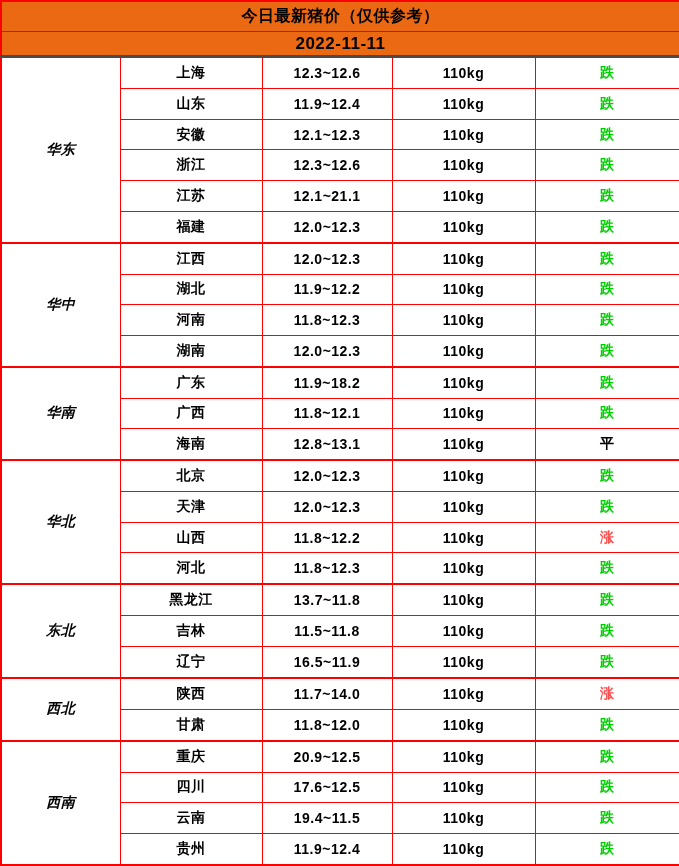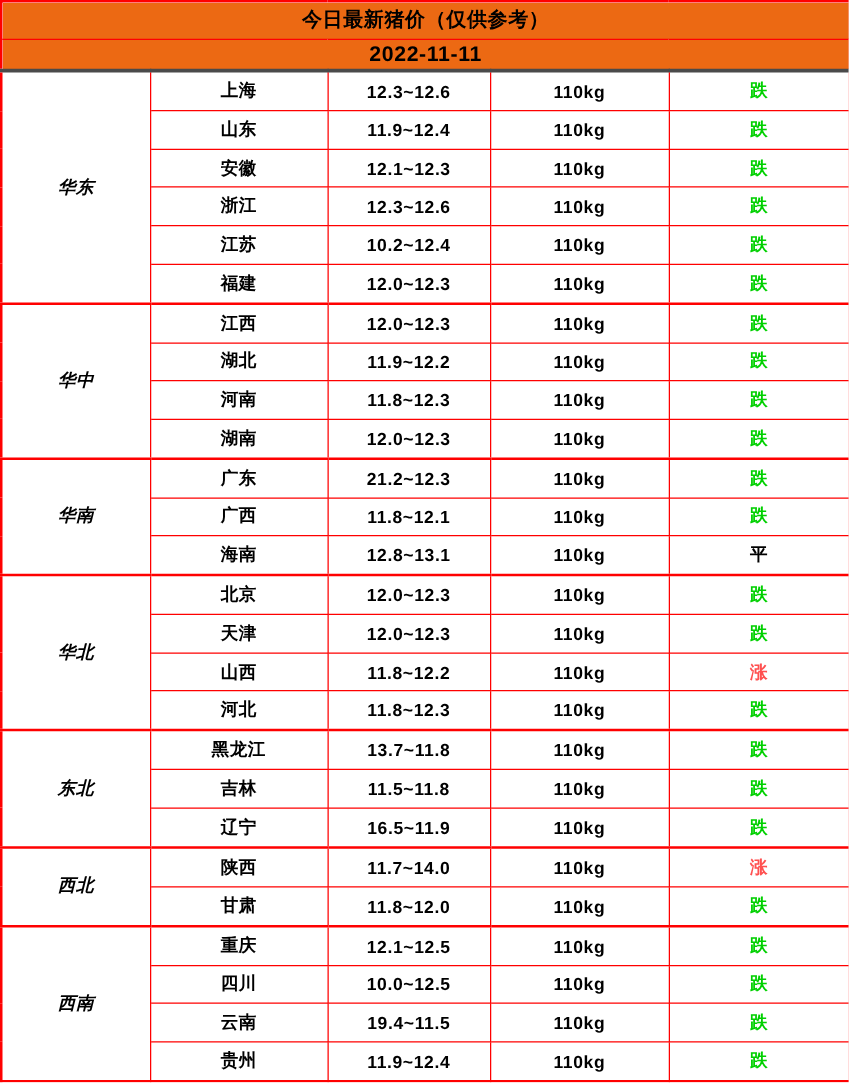--- a/index.html
+++ b/index.html
@@ -97,21 +97,21 @@
           <td class="trend" style="color: rgb(0, 208, 0);">跌</td>
         </tr>
         <tr>
           <td>浙江</td>
           <td>12.3~12.6</td>
           <td>110kg</td>
           <td class="trend" style="color: rgb(0, 208, 0);">跌</td>
         </tr>
         <tr>
           <td>江苏</td>
-          <td>10.2~12.4</td>
+          <td>12.1~21.1</td>
           <td>110kg</td>
           <td class="trend" style="color: rgb(0, 208, 0);">跌</td>
         </tr>
         <tr>
           <td>福建</td>
           <td>12.0~12.3</td>
           <td>110kg</td>
           <td class="trend" style="color: rgb(0, 208, 0);">跌</td>
         </tr>
         <tr class="group-start">
@@ -135,21 +135,21 @@
         </tr>
         <tr>
           <td>湖南</td>
           <td>12.0~12.3</td>
           <td>110kg</td>
           <td class="trend" style="color: rgb(0, 208, 0);">跌</td>
         </tr>
         <tr class="group-start">
           <td rowspan="3" class="region">华南</td>
           <td>广东</td>
-          <td>21.2~12.3</td>
+          <td>11.9~18.2</td>
           <td>110kg</td>
           <td class="trend" style="color: rgb(0, 208, 0);">跌</td>
         </tr>
         <tr>
           <td>广西</td>
           <td>11.8~12.1</td>
           <td>110kg</td>
           <td class="trend" style="color: rgb(0, 208, 0);">跌</td>
         </tr>
         <tr>
@@ -211,27 +211,27 @@
         </tr>
         <tr>
           <td>甘肃</td>
           <td>11.8~12.0</td>
           <td>110kg</td>
           <td class="trend" style="color: rgb(0, 208, 0);">跌</td>
         </tr>
         <tr class="group-start">
           <td rowspan="4" class="region">西南</td>
           <td>重庆</td>
-          <td>12.1~12.5</td>
+          <td>20.9~12.5</td>
           <td>110kg</td>
           <td class="trend" style="color: rgb(0, 208, 0);">跌</td>
         </tr>
         <tr>
           <td>四川</td>
-          <td>10.0~12.5</td>
+          <td>17.6~12.5</td>
           <td>110kg</td>
           <td class="trend" style="color: rgb(0, 208, 0);">跌</td>
         </tr>
         <tr>
           <td>云南</td>
           <td>19.4~11.5</td>
           <td>110kg</td>
           <td class="trend" style="color: rgb(0, 208, 0);">跌</td>
         </tr>
         <tr>

